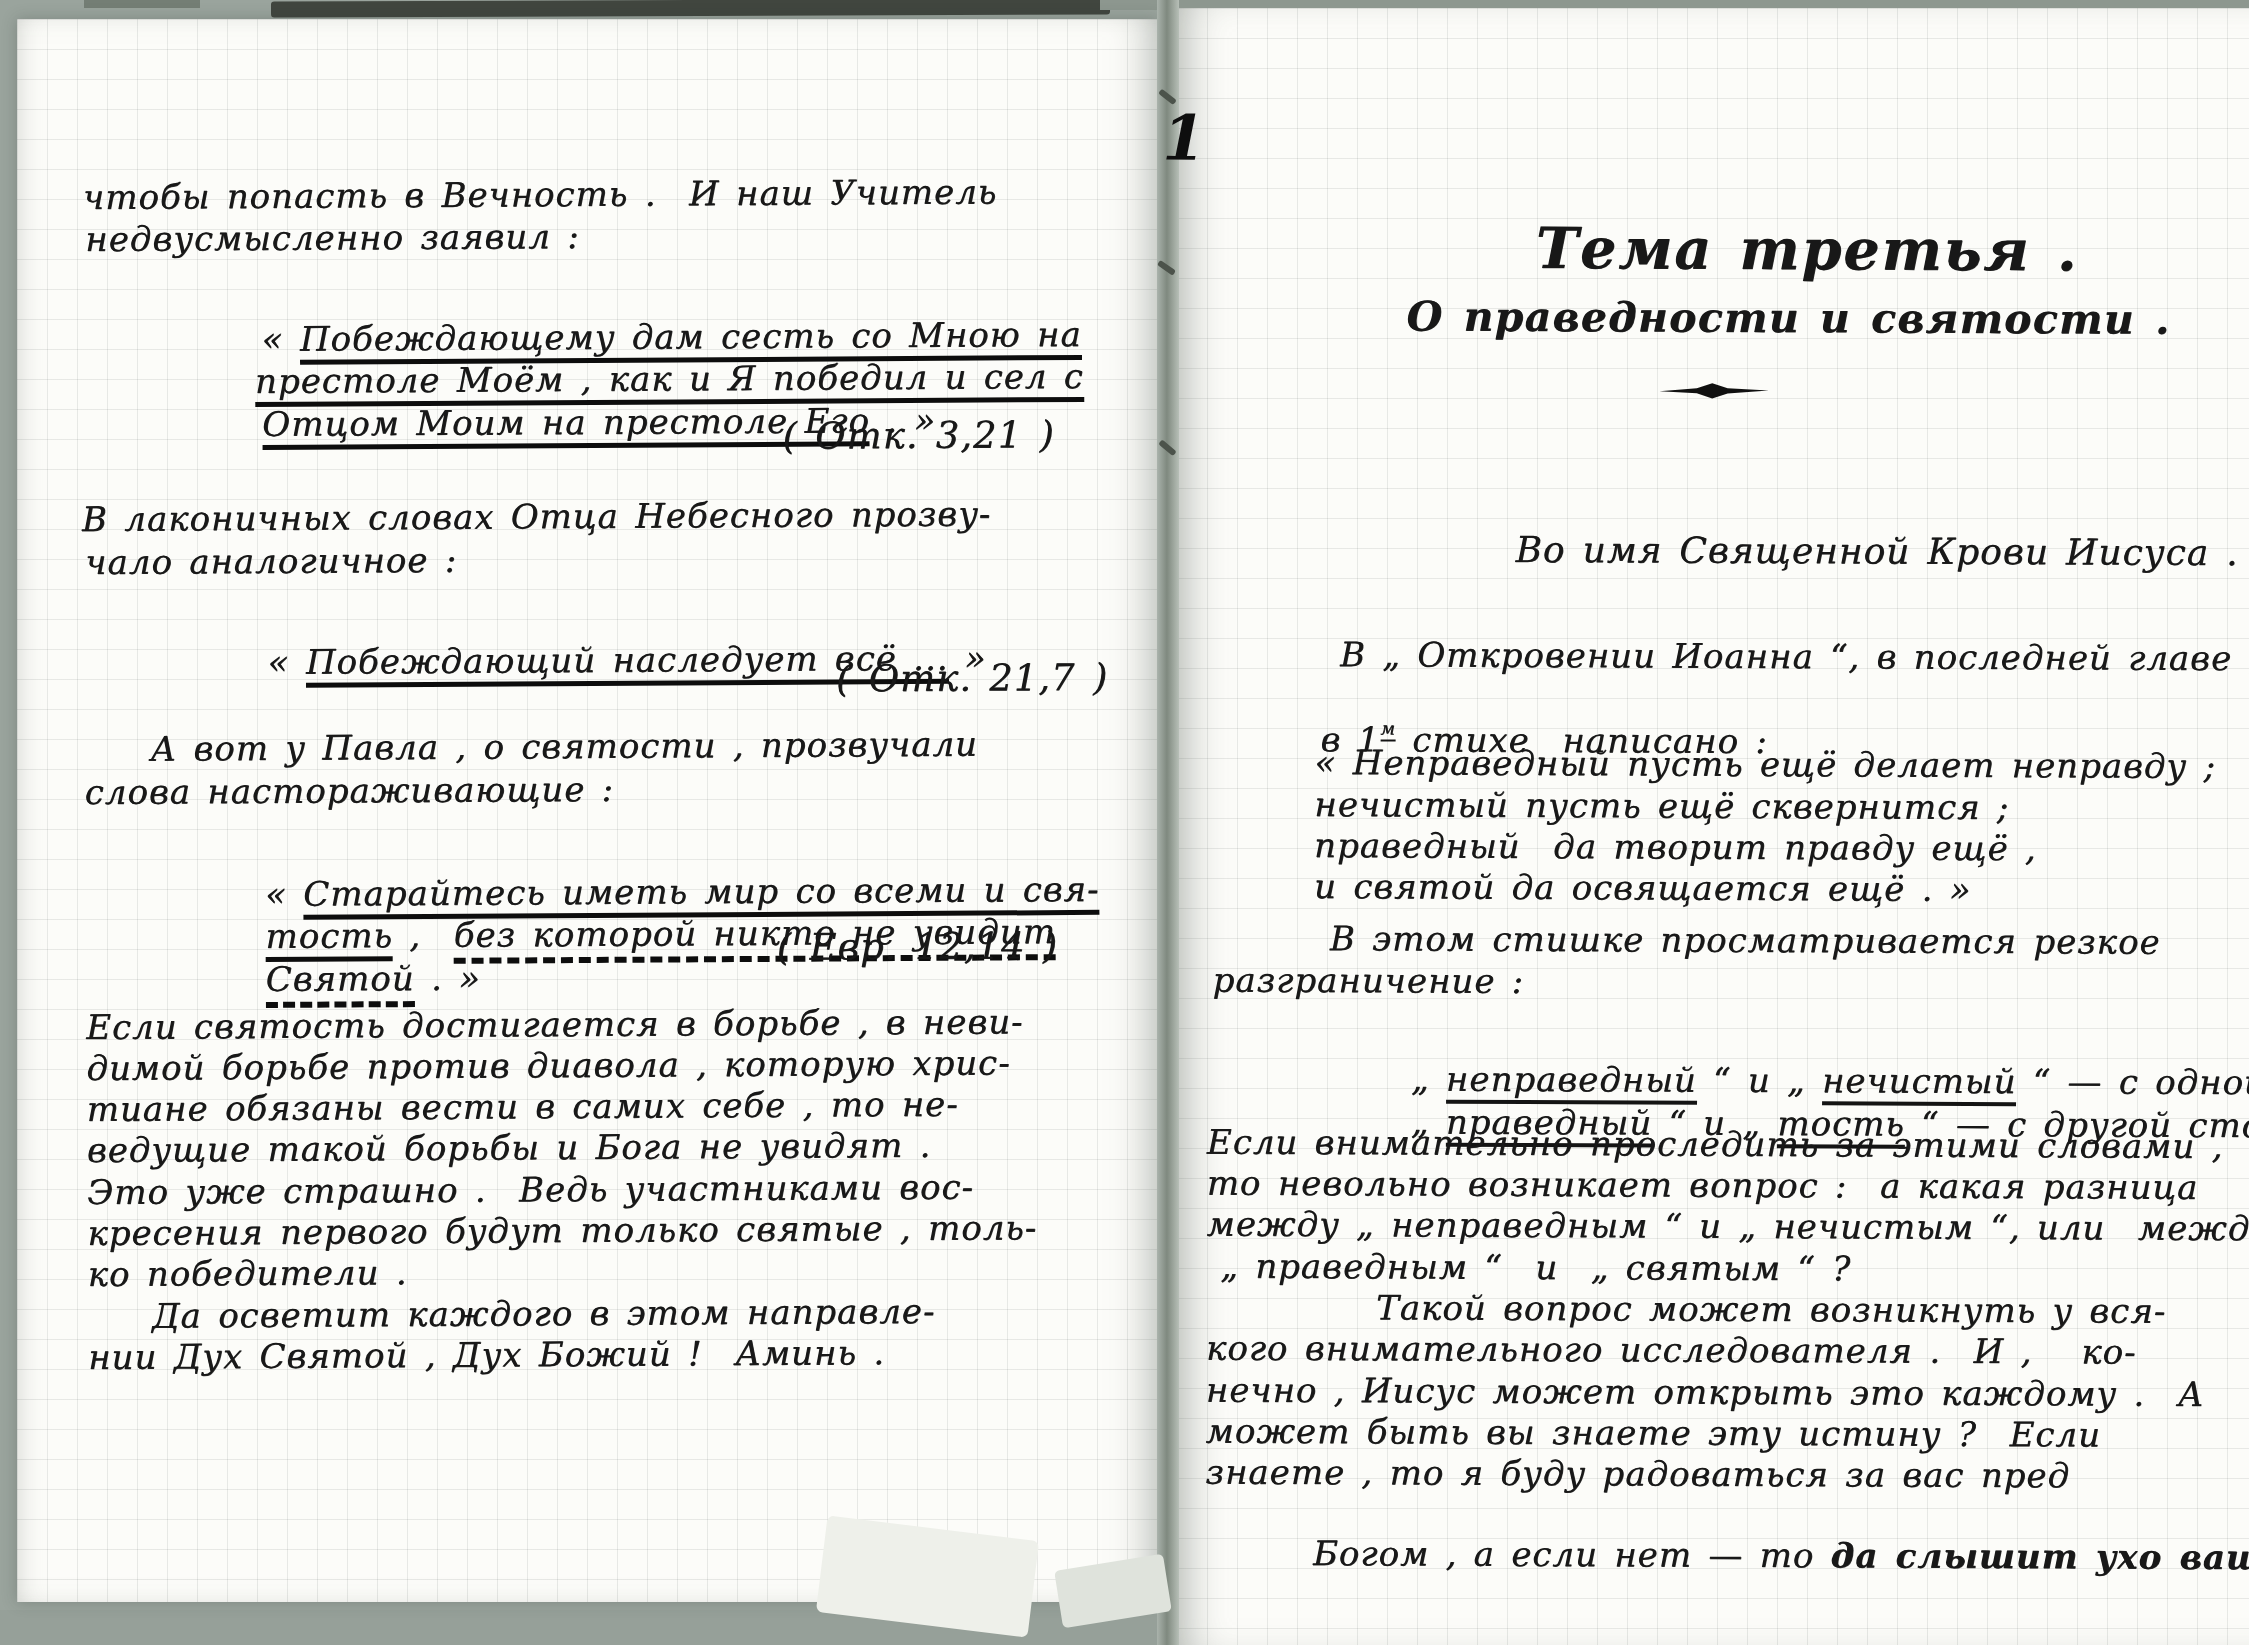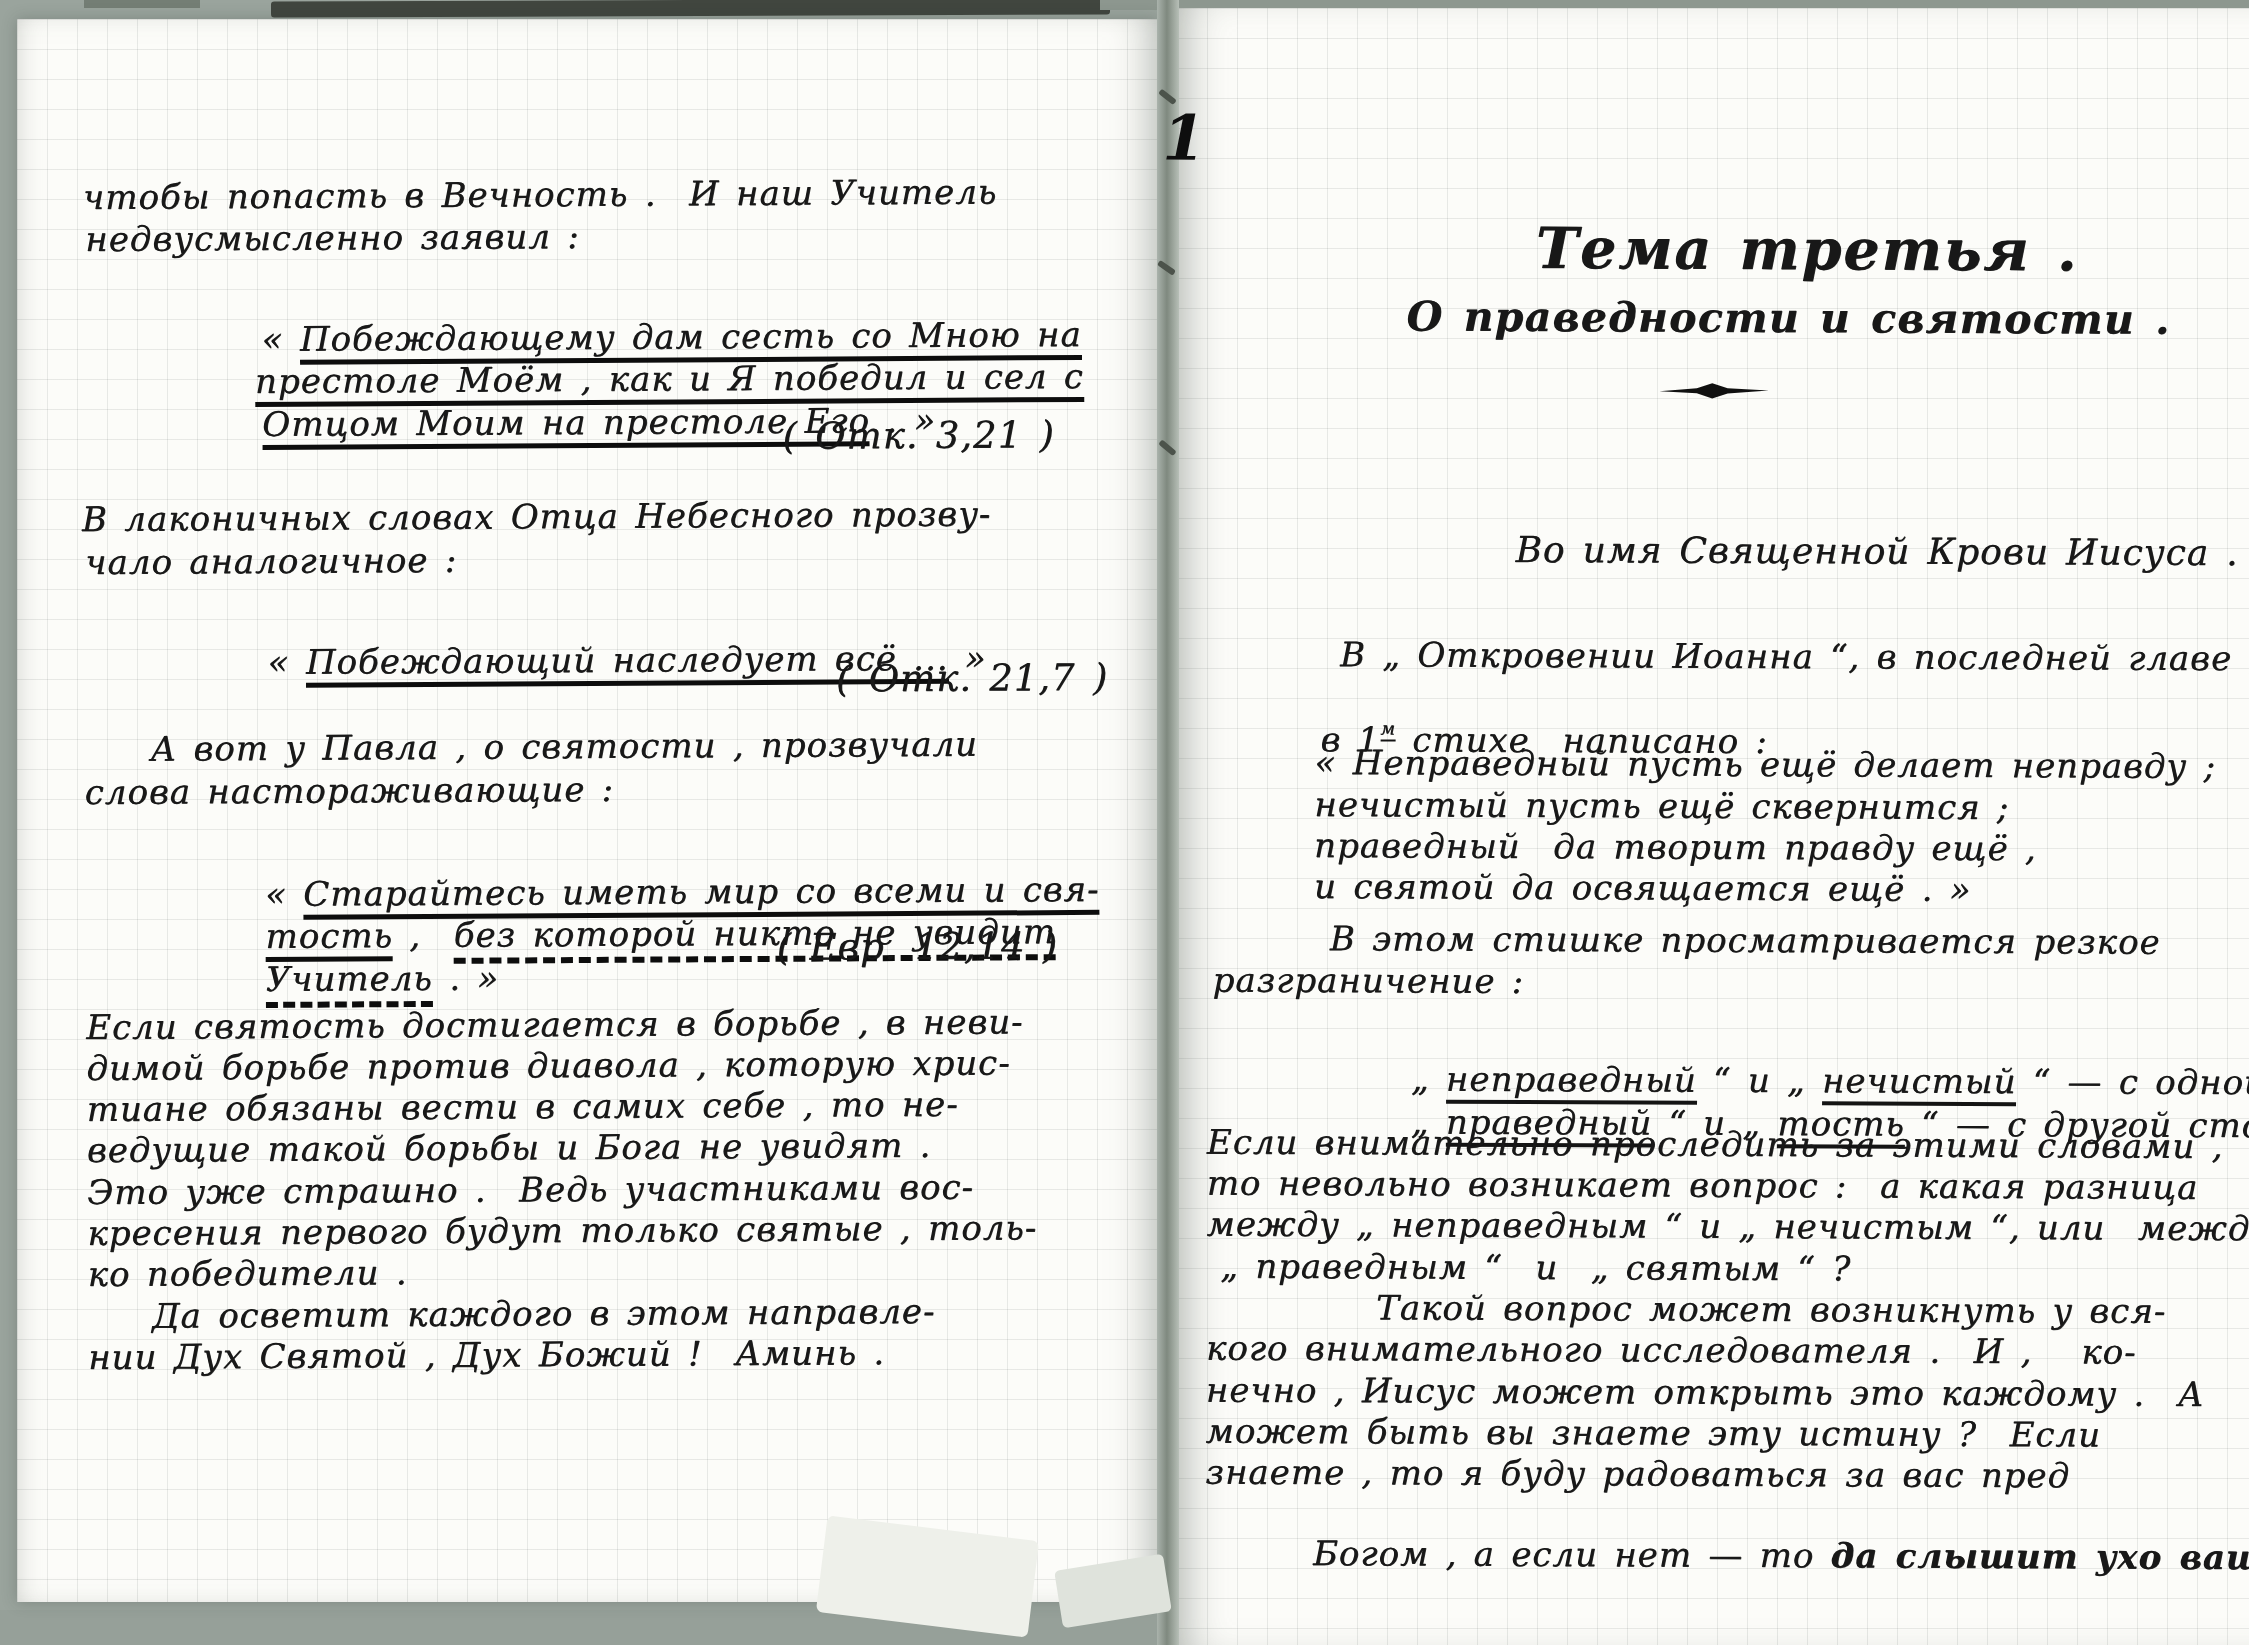--- a/index.html
+++ b/index.html
@@ -84,21 +84,21 @@
     <div class="line" style="left:147px;top:728px;">А вот у Павла , о святости , прозвучали</div>
     <div class="line" style="left:81px;top:771px;">слова настораживающие :</div>
 
     <div class="line" style="left:163px;top:834px;">
       <span>« </span><span class="uh">Старайтесь иметь мир со всеми и свя-</span>
     </div>
     <div class="line" style="left:163px;top:876px;">
       <span class="uh">тость</span><span> ,  </span><span class="ud">без которой никто не увидит</span>
     </div>
     <div class="line" style="left:163px;top:919px;">
-      <span class="ud">Учитель</span><span> . »</span>
+      <span class="ud">Святой</span><span> . »</span>
     </div>
     <div class="line ref" style="left:772px;top:929px;">( Евр. 12,14 )</div>
 
     <div class="line" style="left:81px;top:1006px;">Если святость достигается в борьбе , в неви-</div>
     <div class="line" style="left:81px;top:1047px;">димой борьбе против диавола , которую хрис-</div>
     <div class="line" style="left:81px;top:1088px;">тиане обязаны вести в самих себе , то не-</div>
     <div class="line" style="left:81px;top:1129px;">ведущие такой борьбы и Бога не увидят .</div>
     <div class="line" style="left:81px;top:1171px;">Это уже страшно .  Ведь участниками вос-</div>
     <div class="line" style="left:81px;top:1212px;">кресения первого будут только святые , толь-</div>
     <div class="line" style="left:81px;top:1253px;">ко победители .</div>

